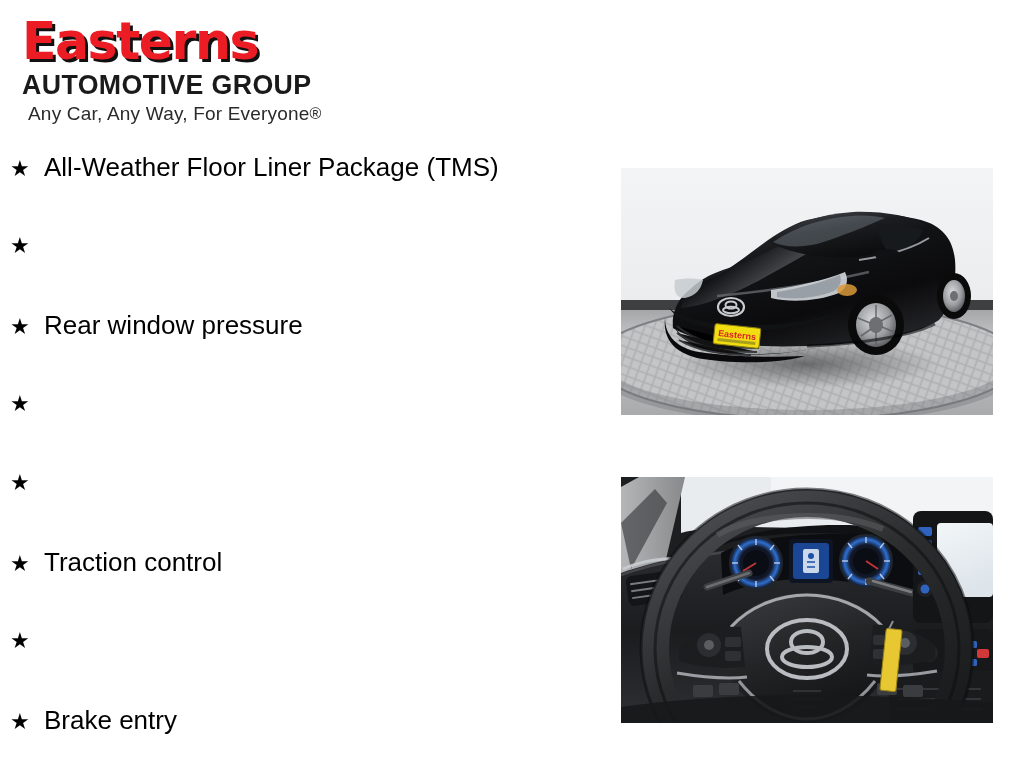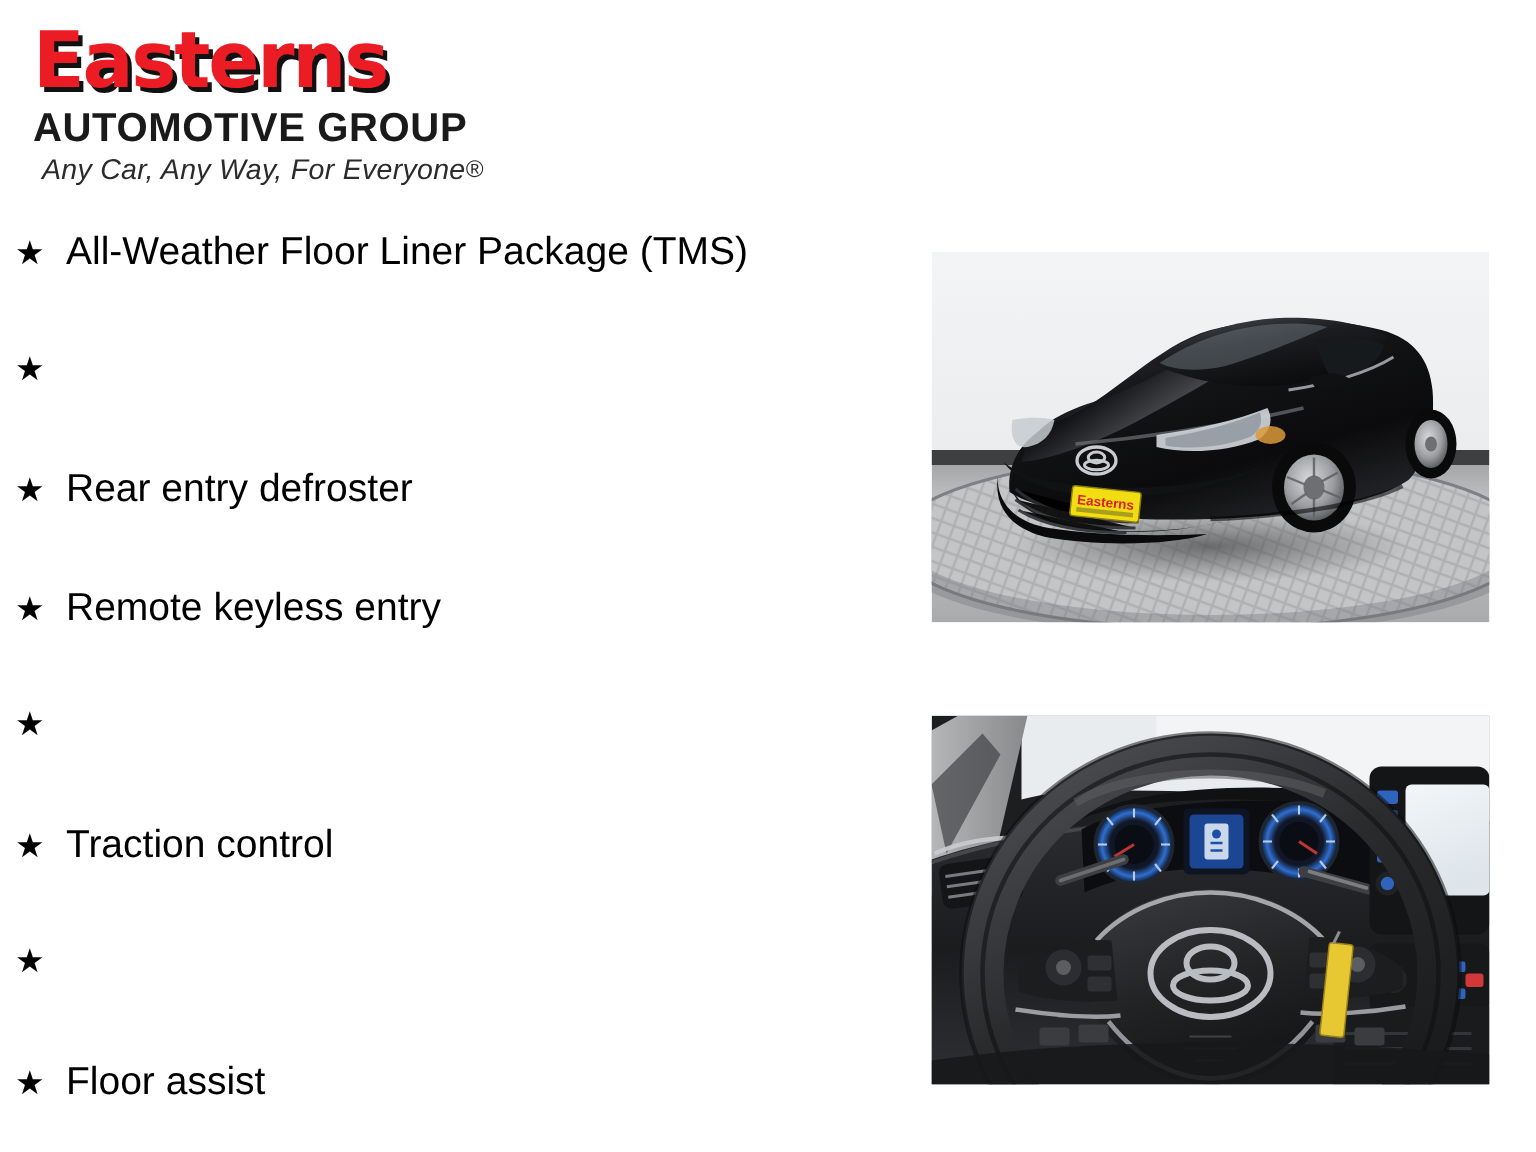--- a/index.html
+++ b/index.html
@@ -49,21 +49,20 @@
   }
   .logo-tagline {
     font-family: "Liberation Sans", sans-serif;
     font-size: 19px;
     line-height: 22px;
     letter-spacing: 0.2px;
     color: #2b2b2b;
     white-space: nowrap;
     margin-top: 3px;
     padding-left: 6px;
-    font-style: italic;
   }
   .logo-tagline .reg {
     font-size: 16px;
     vertical-align: 1px;
   }
 
   
   .feature-list {
     position: absolute;
     left: 10px;
@@ -128,39 +127,38 @@
 <ul class="feature-list">
   <li class="feature-item">
     <span class="feature-star">★</span>
     <span class="feature-label">All-Weather Floor Liner Package (TMS)</span>
   </li>
   <li class="feature-item">
     <span class="feature-star">★</span>
   </li>
   <li class="feature-item">
     <span class="feature-star">★</span>
-    <span class="feature-label">Rear entry defroster</span>
-  </li>
-  <li class="feature-item">
-    <span class="feature-star">★</span>
-    <span class="feature-label">Remote keyless entry</span>
+    <span class="feature-label">Rear window pressure</span>
+  </li>
+  <li class="feature-item">
+    <span class="feature-star">★</span>
   </li>
   <li class="feature-item">
     <span class="feature-star">★</span>
   </li>
   <li class="feature-item">
     <span class="feature-star">★</span>
     <span class="feature-label">Traction control</span>
   </li>
   <li class="feature-item">
     <span class="feature-star">★</span>
   </li>
   <li class="feature-item">
     <span class="feature-star">★</span>
-    <span class="feature-label">Floor assist</span>
+    <span class="feature-label">Brake entry</span>
   </li>
 </ul>
 
 <div class="photo" id="photo-exterior">
   <svg viewBox="0 0 372 247" preserveAspectRatio="none">
     <defs>
       <linearGradient id="wallG" x1="0" y1="0" x2="0" y2="1">
         <stop offset="0" stop-color="#f3f4f5"></stop>
         <stop offset="1" stop-color="#e4e6e8"></stop>
       </linearGradient>

